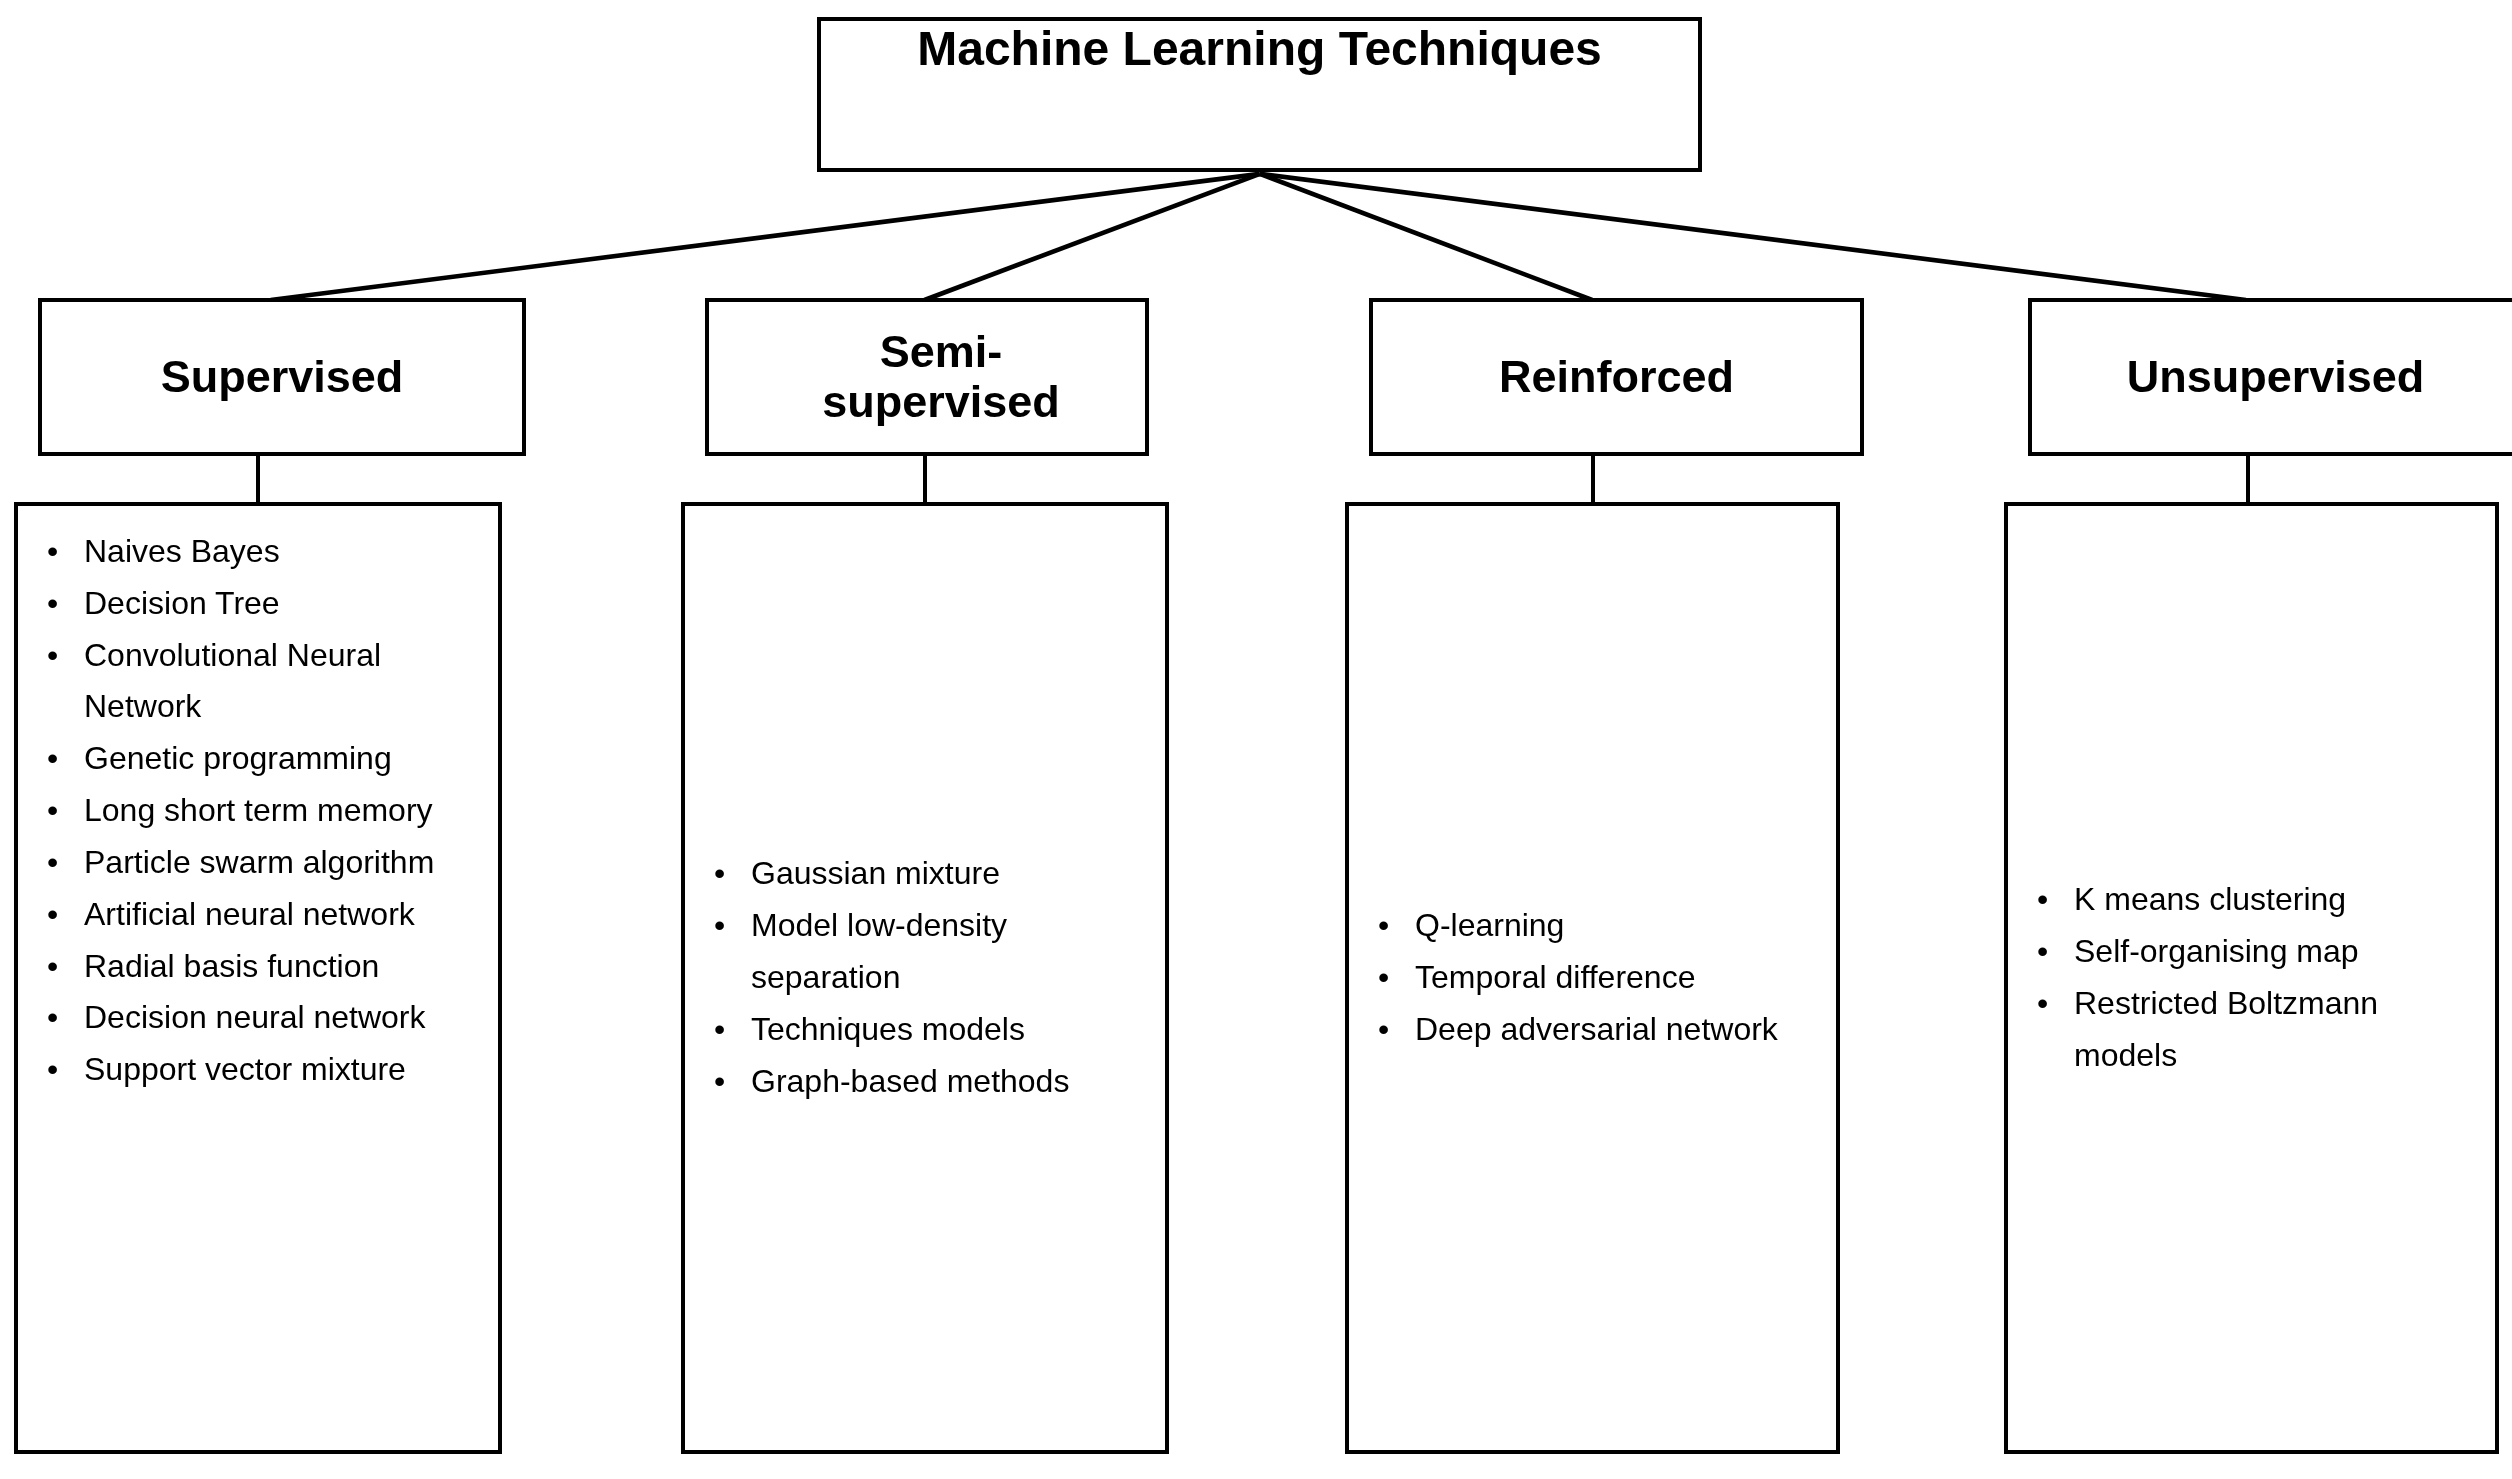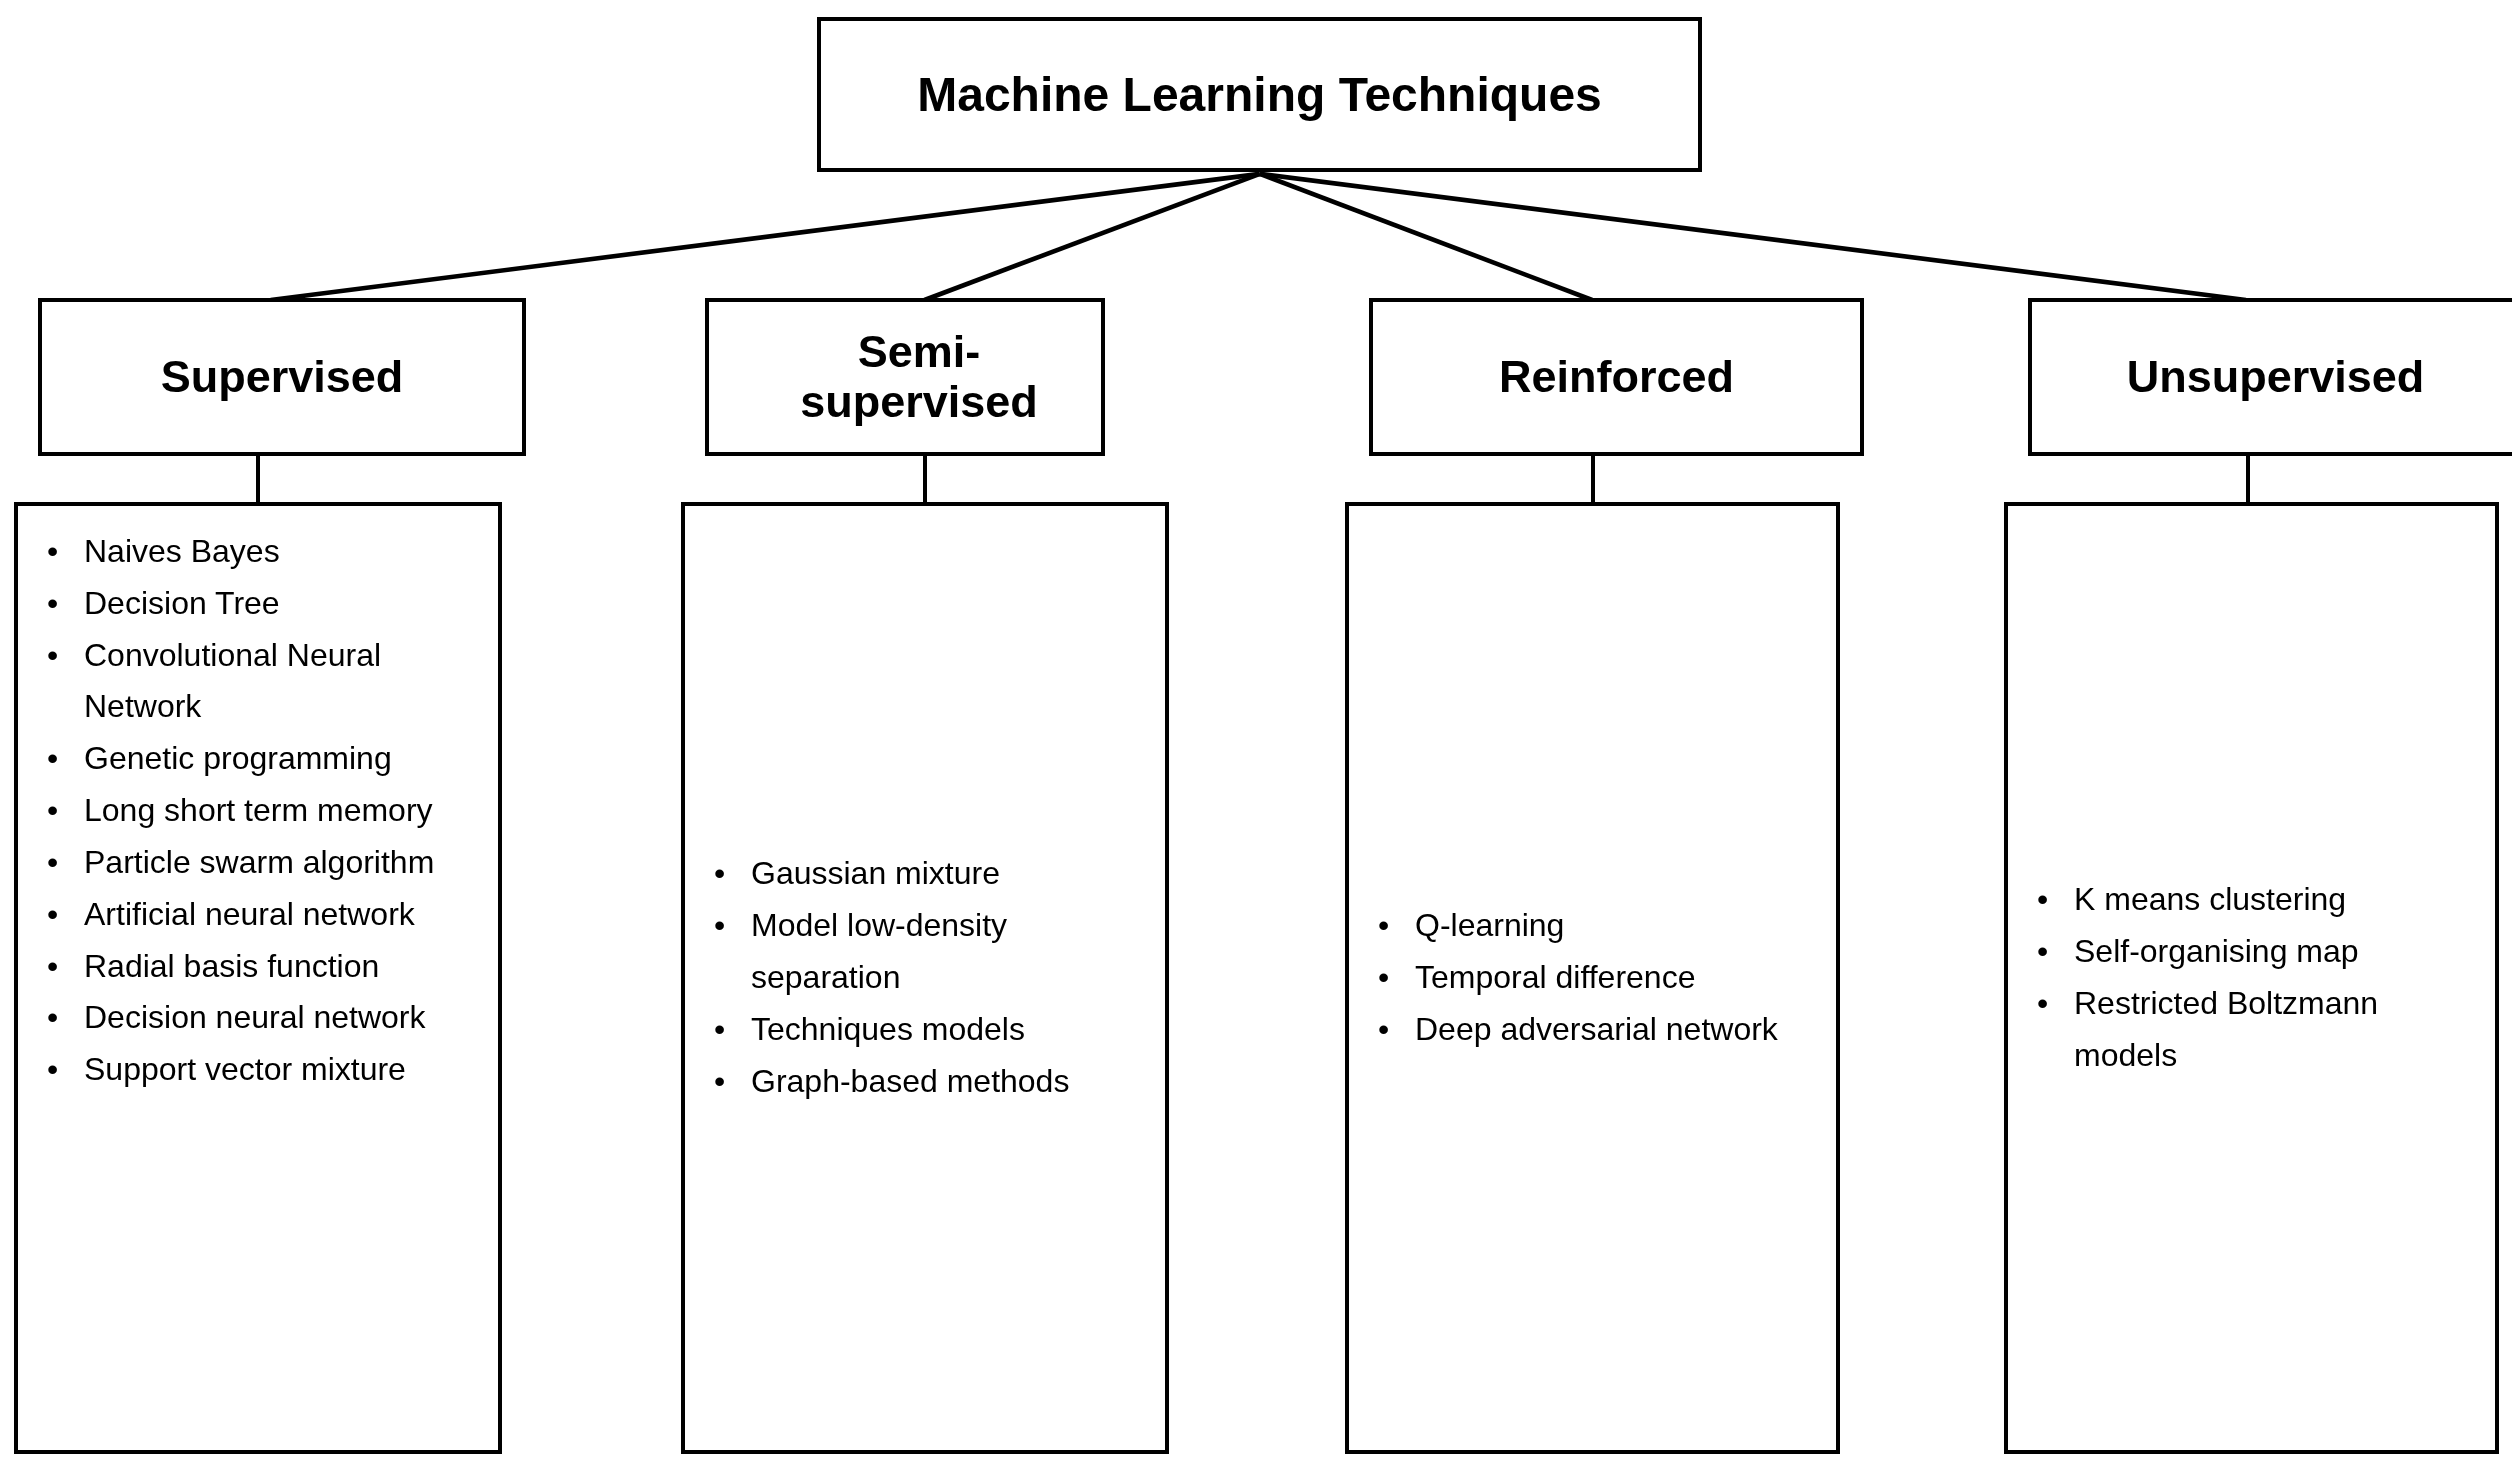--- a/index.html
+++ b/index.html
@@ -21,21 +21,20 @@
     border: 4.6px solid #000000;
     background: #ffffff;
   }
   
   #root-box {
     left: 817px;
     top: 17px;
     width: 885px;
     height: 155px;
     display: flex;
-    align-items: center;
     justify-content: center;
   }
   #root-box .title-text {
     font-size: 48px;
     font-weight: bold;
     color: #000000;
     letter-spacing: 0px;
     white-space: nowrap;
   }
   
@@ -166,21 +165,21 @@
         <span class="bullet-dot">•</span>
         <span class="bullet-label">Decision neural network</span>
       </li>
       <li class="bullet-row">
         <span class="bullet-dot">•</span>
         <span class="bullet-label">Support vector mixture</span>
       </li>
     </ul>
   </div>
 
-  <div class="box cat-box" style="left:681px; width:400px;padding-left:28px;">
+  <div class="box cat-box" style="left:681px; width:444px;padding-left:28px;">
     <span class="cat-text"><span>Semi-</span><br><span>supervised</span></span>
   </div>
   <div class="vstem" style="left:923px;"></div>
   <div class="box list-box" style="left:681px; width:488px;">
     <ul class="bullet-list">
       <li class="bullet-row">
         <span class="bullet-dot">•</span>
         <span class="bullet-label">Gaussian mixture</span>
       </li>
       <li class="bullet-row">

